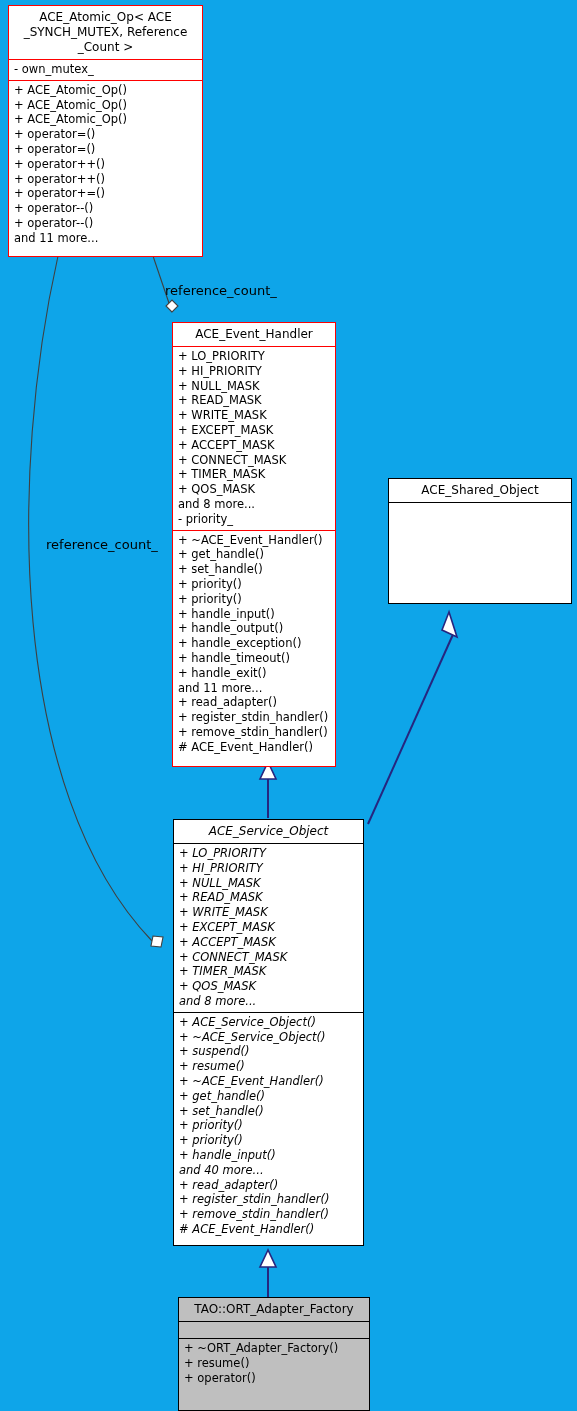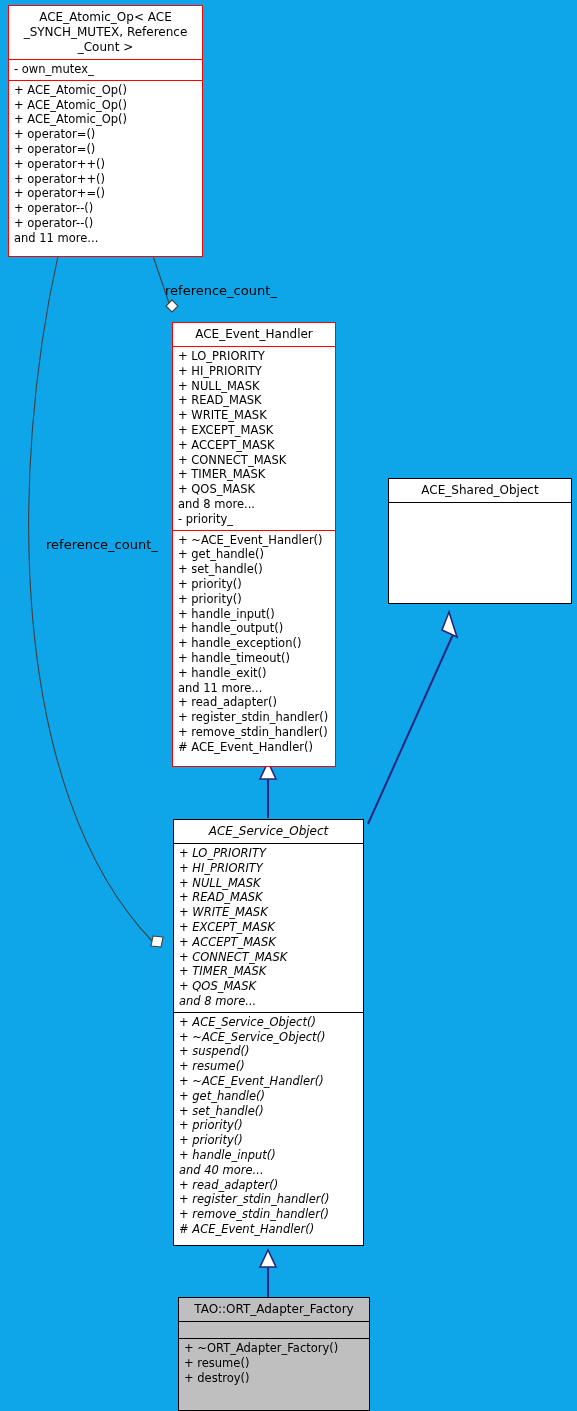--- a/index.html
+++ b/index.html
@@ -213,17 +213,17 @@
   </div>
 
   <div class="umlbox gray" style="left:172px; top:1297px; width:192px; height:114px;margin-left:6px;">
     <div class="sect title">
       <div class="line">TAO::ORT_Adapter_Factory</div>
     </div>
     <div class="sect empty"></div>
     <div class="sect">
       <div class="line">+ ~ORT_Adapter_Factory()</div>
       <div class="line">+ resume()</div>
-      <div class="line">+ destroy()</div>
+      <div class="line">+ operator()</div>
     </div>
   </div>
 
 </div>
 
 </body></html>

